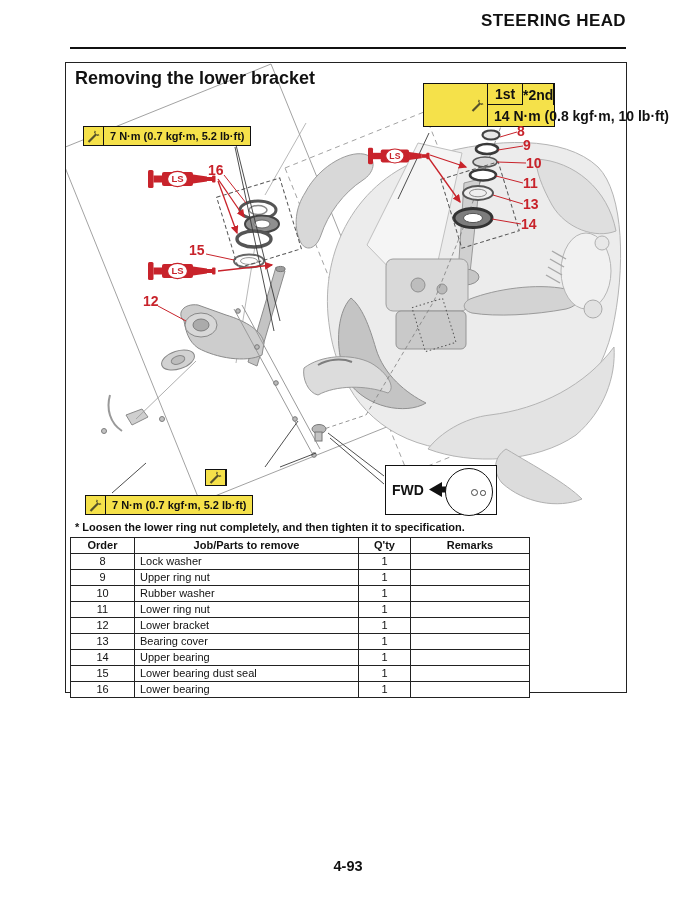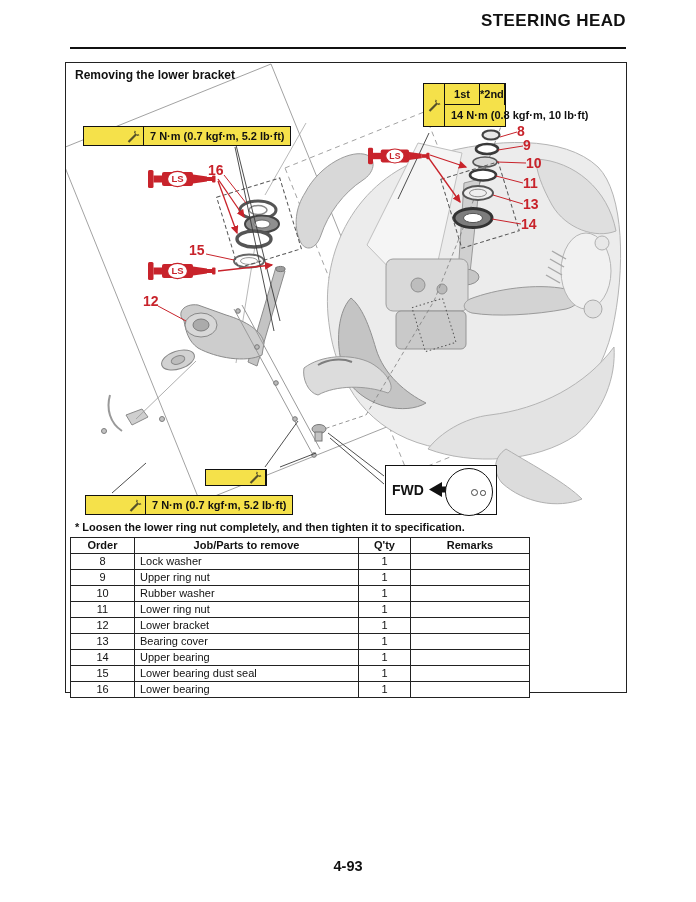--- a/index.html
+++ b/index.html
@@ -1,29 +1,29 @@
 <!DOCTYPE html>
 <html><head>
 <meta charset="utf-8">
 <style>
   html,body{margin:0;padding:0;background:#fff;}
   .page{position:relative;width:696px;height:902px;background:#fff;overflow:hidden;
         font-family:"Liberation Sans",sans-serif;color:#111;}
   .header-title{position:absolute;top:11px;right:70px;font-size:17px;font-weight:bold;letter-spacing:.4px;}
   .header-rule{position:absolute;left:70px;top:47px;width:556px;height:2px;background:#111;}
   .frame{position:absolute;left:65px;top:62px;width:562px;height:631px;border:1.6px solid #222;box-sizing:border-box;background:#fff;}
-  .fig-title{position:absolute;left:9px;top:5px;font-size:12px;font-weight:bold;z-index:5;}
+  .fig-title{position:absolute;left:9px;top:5px;font-size:18px;font-weight:bold;z-index:5;}
   svg.diagram{position:absolute;left:0;top:0;z-index:1;}
   
   .tq{position:absolute;display:inline-flex;align-items:stretch;background:#f5e14a;border:1.5px solid #111;
-      font-size:11px;font-weight:bold;white-space:nowrap;line-height:1;z-index:6;padding-left:40px;}
+      font-size:11px;font-weight:bold;white-space:nowrap;line-height:1;z-index:6;}
   .tq .ic{display:flex;align-items:center;justify-content:center;width:19px;border-right:1.3px solid #111;}
   .tq .tx{display:flex;align-items:center;padding:4px 6px 3px 6px;}
   .tq2{position:absolute;display:grid;grid-template-columns:21px 35px auto;grid-template-rows:21px 21px;
-       background:#f5e14a;border:1.5px solid #111;font-size:11px;font-weight:bold;line-height:1;white-space:nowrap;z-index:6;}
+       background:#f5e14a;border:1.5px solid #111;font-size:14px;font-weight:bold;line-height:1;white-space:nowrap;z-index:6;padding-left:43px;}
   .tq2 .ic{grid-row:1/3;display:flex;align-items:center;justify-content:center;border-right:1.3px solid #111;}
   .tq2 .stage{display:flex;align-items:center;justify-content:center;border-right:1.3px solid #111;}
   .tq2 .row1{border-bottom:1.3px solid #111;}
   .tq2 .val{display:flex;align-items:center;padding:0 6px;}
   
   .callout{position:absolute;color:#c8232b;font-weight:bold;font-size:14px;line-height:1;z-index:6;}
   .ls{position:absolute;z-index:6;}
   
   .fwd{position:absolute;left:319px;top:402px;width:112px;height:50px;border:1.6px solid #111;background:#fff;z-index:5;box-sizing:border-box;}
   .fwd .lbl{position:absolute;left:6px;top:16px;font-size:14px;font-weight:bold;}

